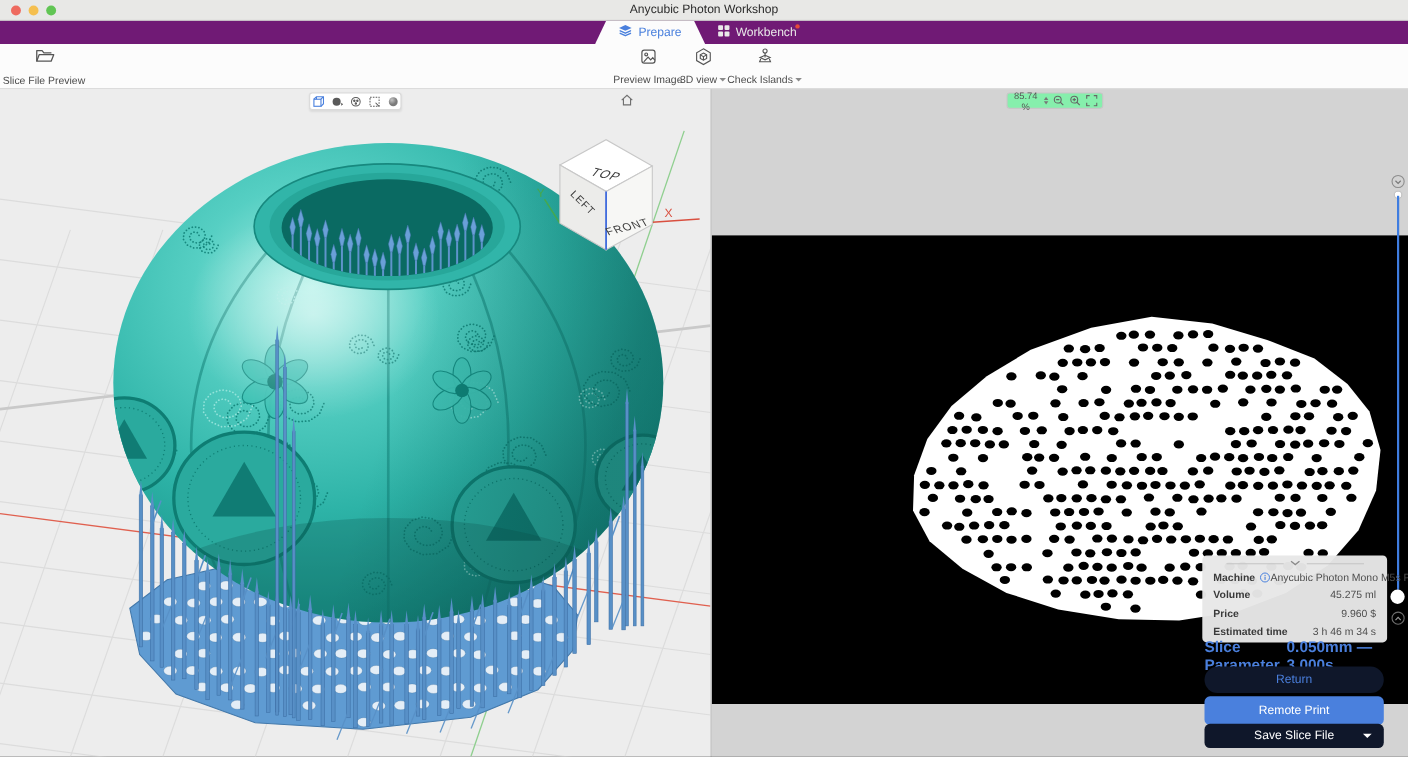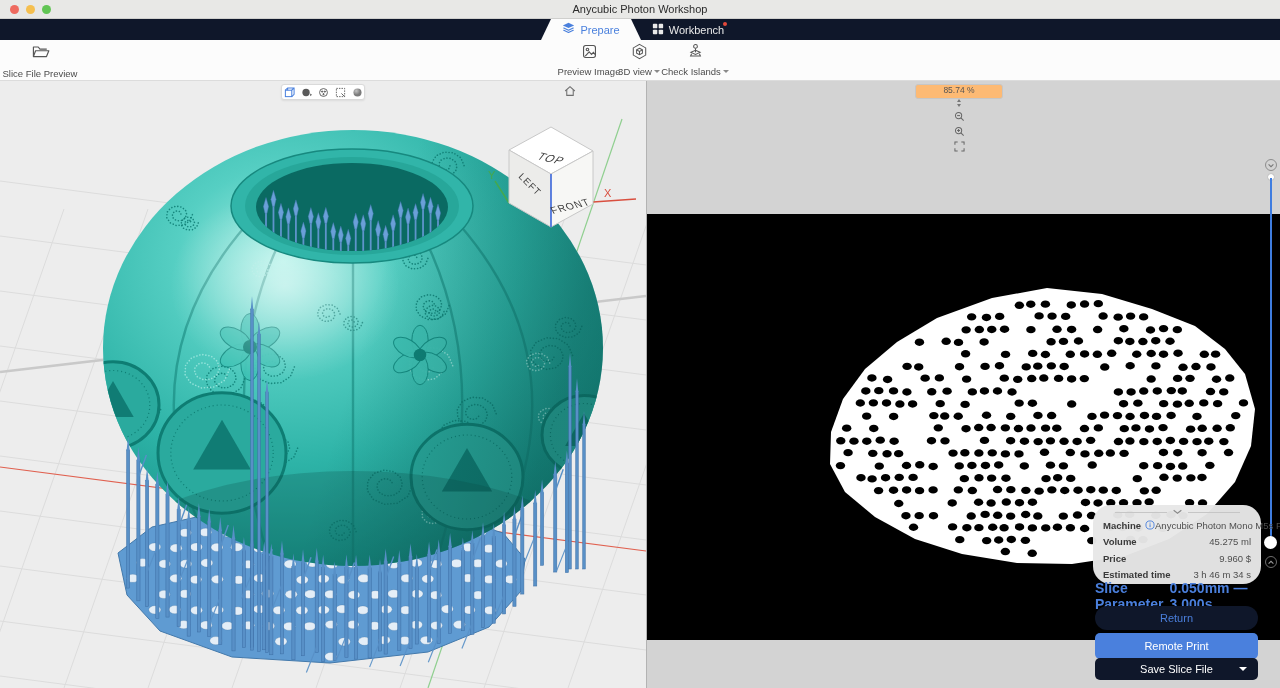--- a/index.html
+++ b/index.html
@@ -12,21 +12,21 @@
               background:#e8e8e6; border-bottom:1px solid #cfcfcd; }
   .lights { position:absolute; left:10px; top:5px; display:flex; gap:7px; }
   .light { width:9px; height:9px; border-radius:50%; display:inline-block; }
   .light.red    { background:#ee6a5f; }
   .light.yellow { background:#f5bf4f; }
   .light.green  { background:#61c554; }
   .win-title { position:absolute; left:0; right:0; top:3px; text-align:center;
                font-size:11px; font-weight:normal; color:#2b2b2b; }
 
   
-  .tabbar { position:absolute; left:0; top:19px; width:1280px; height:21px; background:#0f172a; }
+  .tabbar { position:absolute; left:0; top:19px; width:1280px; height:21px; background:#701a75; }
   .tab { position:absolute; top:0; height:21px; display:flex; align-items:center;
          justify-content:center; gap:5px; font-size:11px; cursor:default; }
   .tab-prepare { left:541px; width:100px; background:#fcfcfc; color:#4a80dd;
                  clip-path:polygon(10px 0, 90px 0, 100px 21px, 0 21px); }
   .tab-workbench { left:645px; width:86px; color:#e9e9e9; }
   .notif-dot { position:absolute; right:4px; top:3px; width:4px; height:4px;
                border-radius:50%; background:#e5493a; }
 
   
   .toolbar { position:absolute; left:0; top:40px; width:1280px; height:41px;
@@ -57,22 +57,22 @@
   .home-btn { position:absolute; left:561px; top:1px; width:18px; height:18px;
               display:flex; align-items:center; justify-content:center; }
   .viewcube { position:absolute; left:486px; top:36px; }
 
   
   .viewport-slice { position:absolute; left:647px; top:0; width:633px; height:607px;
                     background:#d3d3d3; overflow:hidden; }
   .slice-canvas { position:absolute; left:0; top:133px; width:633px; height:426px; background:#000; }
 
   .zoom-toolbar { position:absolute; left:268px; top:3px; width:88px; height:15px;
-                  background:#fdba74; border:1px solid #c6c6c6; border-radius:3px;
-                  display:flex; align-items:center; padding:0 4px; gap:4px;flex-direction:column; }
+                  background:#86efac; border:1px solid #c6c6c6; border-radius:3px;
+                  display:flex; align-items:center; padding:0 4px; gap:4px; }
   .zoom-value { font-size:8.5px; color:#555; width:33px; text-align:center; }
   .stp { display:flex; flex-direction:column; align-items:center; }
   .stp i { display:block; width:0; height:0; border-left:2.8px solid transparent;
            border-right:2.8px solid transparent; }
   .stp .up { border-bottom:3.2px solid #777; margin-bottom:1.5px; }
   .stp .dn { border-top:3.2px solid #777; }
   .zicon { display:flex; }
 
   
   .sl-line { position:absolute; left:623px; top:97px; width:2px; height:364px; background:#3f7de0; }
@@ -80,21 +80,21 @@
              background:#fff; box-shadow:0 0 1px rgba(0,0,0,.5); }
   .sl-handle { position:absolute; left:617px; top:455px; width:13px; height:13px; border-radius:50%;
                background:#fff; box-shadow:0 0 2px rgba(0,0,0,.6); }
   .sl-btn { position:absolute; left:618px; width:12px; height:12px; border-radius:50%;
             display:flex; align-items:center; justify-content:center; }
   .sl-btn.top { top:78px;  border:1px solid #8d8d8d; }
   .sl-btn.bot { top:475px; border:1px solid #6d6d6d; }
 
   
   .info-panel { position:absolute; left:446px; top:424px; width:168px; height:79px;
-                background:rgba(231,231,231,0.97); border-radius:18px; padding:2px 0 0 0; }
+                background:rgba(231,231,231,0.97); border-radius:4px; padding:2px 0 0 0; }
   .collapse { height:10px; display:flex; align-items:center; justify-content:center; gap:5px; }
   .collapse .hline { width:52px; height:1px; background:#c6c6c6; }
   .irow { display:flex; align-items:center; padding:0 10px; height:16.5px; }
   .ilabel { font-size:9.5px; font-weight:bold; color:#3a3a3a; }
   .ival { font-size:9.5px; color:#4e4e4e; margin-left:auto; white-space:nowrap; }
   .info-i { display:flex; margin-left:4px; }
 
   .param-row { position:absolute; left:448px; top:507px; width:163px; height:15px;
                display:flex; align-items:center; justify-content:space-between; }
   .param-row span { font-size:14px; font-weight:bold; color:#4a7fdc; }

